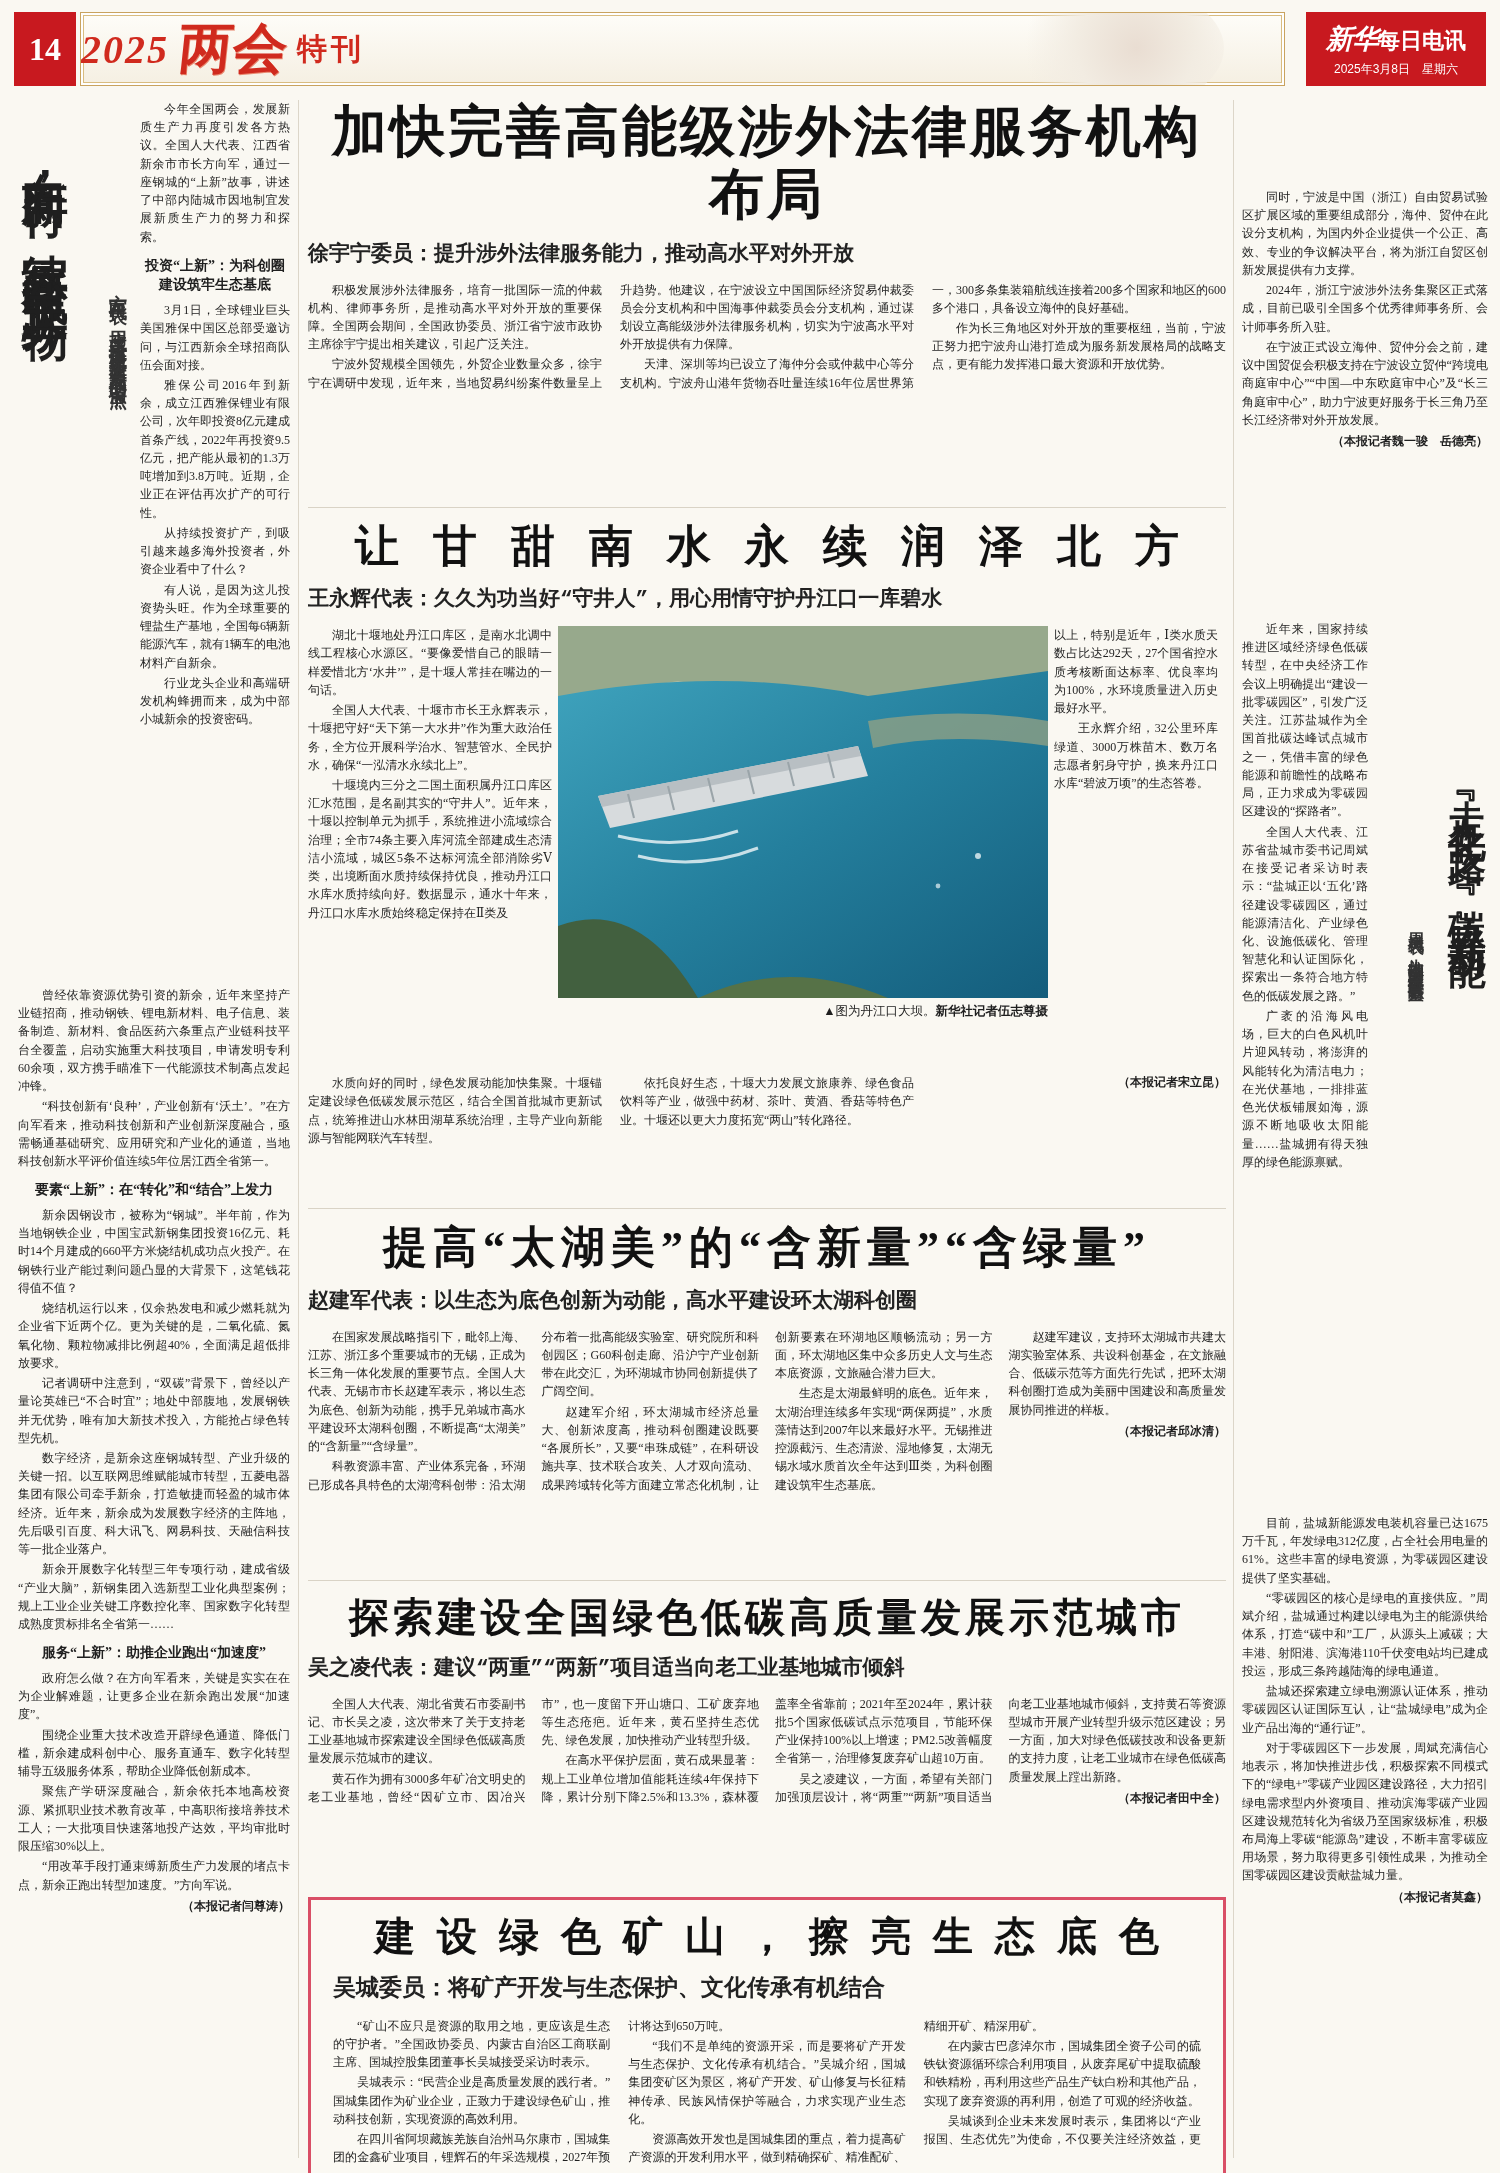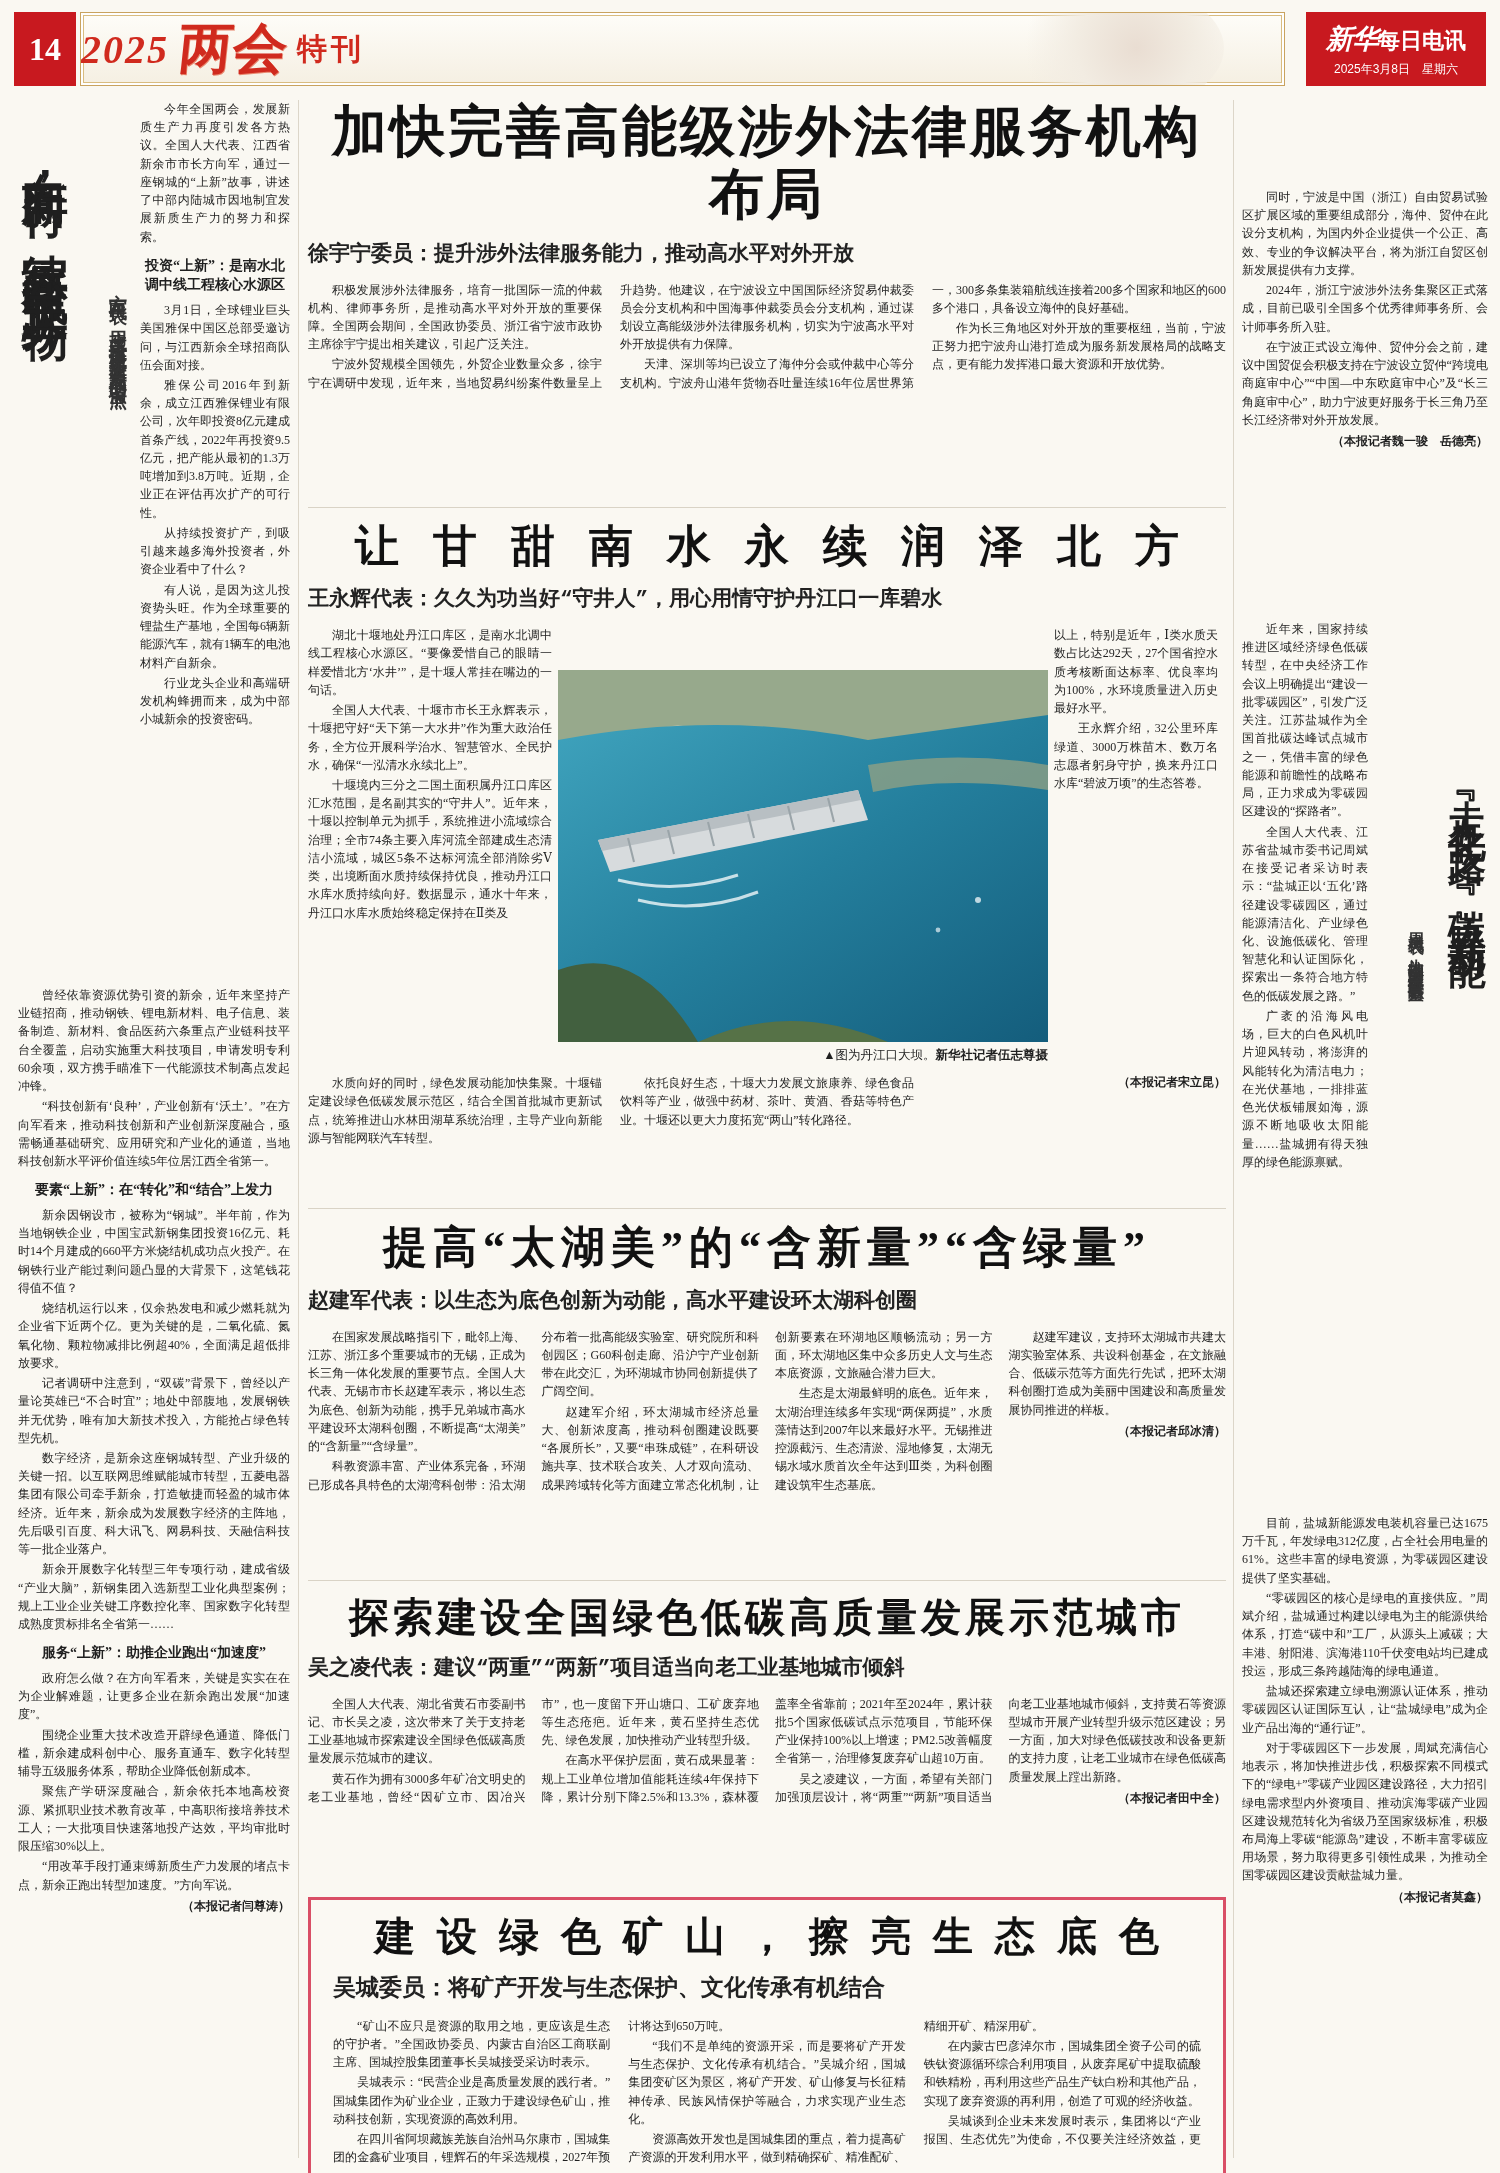--- a/index.html
+++ b/index.html
@@ -52,21 +52,21 @@
   .vsub-l{position:absolute;left:88px;top:180px;font-size:18px;font-weight:600;letter-spacing:3px;
           font-family:"Liberation Sans",sans-serif;color:#333;}
   .narrowcol-l{margin-left:122px;width:150px;height:880px;overflow:hidden;position:absolute;top:0;}
   .railfull{margin-top:6px;overflow:hidden;}
   .vblock-r{position:relative;height:890px;}
   .vbig-r{position:absolute;right:2px;top:150px;font-size:38px;font-weight:900;letter-spacing:8px;line-height:1;}
   .vsub-r{position:absolute;right:62px;top:300px;font-size:16px;font-weight:600;letter-spacing:2px;
           font-family:"Liberation Sans",sans-serif;color:#333;}
   .narrowcol-r{width:126px;height:890px;overflow:hidden;}
   
-  .wgrid{display:flex;gap:6px;align-items:flex-end;}
+  .wgrid{display:flex;gap:6px;}
   .wcol-l{width:244px;height:438px;overflow:hidden;}
   .wcol-ph{width:490px;}
   .wcol-r{width:164px;height:438px;overflow:hidden;}
   .photo{width:490px;height:372px;display:block;}
   .caption{font-size:12.5px;text-align:right;margin-top:5px;}
   .caption b{font-weight:bold;}
   .wbottom{column-count:3;column-gap:18px;height:120px;overflow:hidden;margin-top:10px;}
   
   .redbox{border:3px solid #d94f66;box-shadow:0 4px 0 rgba(217,79,102,.28);background:#fbf9f3;
           padding:14px 22px 12px 22px;margin-top:12px;}
@@ -98,21 +98,21 @@
 
   <div class="vsep" style="left:298px"></div>
   <div class="vsep" style="left:1233px"></div>
 
   <div class="rail-l">
     <div class="vblock">
       <div class="vtext vbig-l">向新而行，续写新时代『天工开物』</div>
       <div class="vtext vsub-l">方向军代表：用改革手段打通束缚新质生产力发展的堵点卡点</div>
       <div class="narrowcol-l">
         <p class="t">今年全国两会，发展新质生产力再度引发各方热议。全国人大代表、江西省新余市市长方向军，通过一座钢城的“上新”故事，讲述了中部内陆城市因地制宜发展新质生产力的努力和探索。</p>
-        <div class="sechead">投资“上新”：是南水北调中线工程核心水源区</div>
+        <div class="sechead">投资“上新”：为科创圈建设筑牢生态基底</div>
         <p class="t">3月1日，全球锂业巨头美国雅保中国区总部受邀访问，与江西新余全球招商队伍会面对接。</p>
         <p class="t">雅保公司2016年到新余，成立江西雅保锂业有限公司，次年即投资8亿元建成首条产线，2022年再投资9.5亿元，把产能从最初的1.3万吨增加到3.8万吨。近期，企业正在评估再次扩产的可行性。</p>
         <p class="t">从持续投资扩产，到吸引越来越多海外投资者，外资企业看中了什么？</p>
         <p class="t">有人说，是因为这儿投资势头旺。作为全球重要的锂盐生产基地，全国每6辆新能源汽车，就有1辆车的电池材料产自新余。</p>
         <p class="t">行业龙头企业和高端研发机构蜂拥而来，成为中部小城新余的投资密码。</p>
       </div>
     </div>
     <div class="railfull" style="height:1175px">
       <p class="t">曾经依靠资源优势引资的新余，近年来坚持产业链招商，推动钢铁、锂电新材料、电子信息、装备制造、新材料、食品医药六条重点产业链科技平台全覆盖，启动实施重大科技项目，申请发明专利60余项，双方携手瞄准下一代能源技术制高点发起冲锋。</p>
       <p class="t">“科技创新有‘良种’，产业创新有‘沃土’。”在方向军看来，推动科技创新和产业创新深度融合，亟需畅通基础研究、应用研究和产业化的通道，当地科技创新水平评价值连续5年位居江西全省第一。</p>

